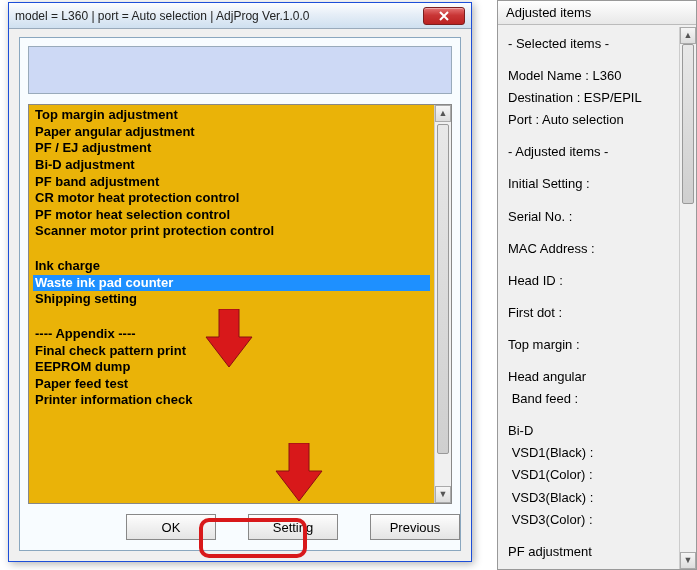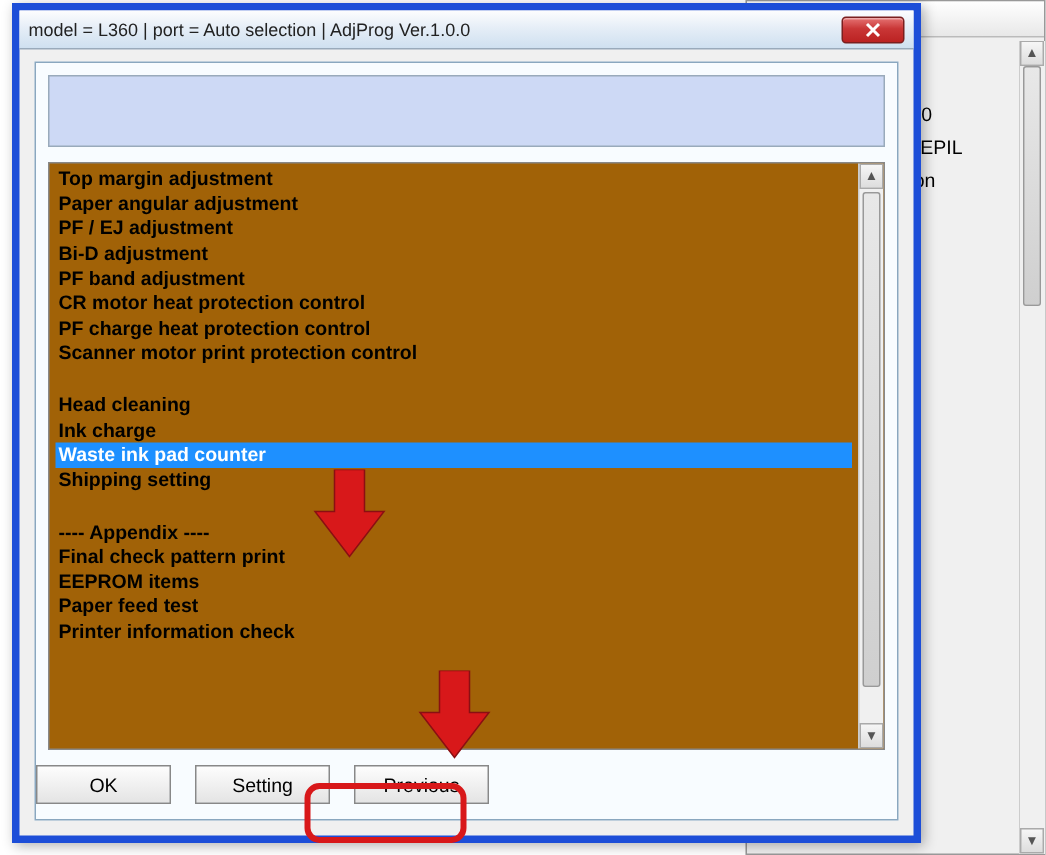--- a/index.html
+++ b/index.html
@@ -7,39 +7,39 @@
 .backwin{position:absolute;right:0;top:0;width:200px;height:570px;background:#f0f0f0;border:1px solid #999}
 .backwin .bw-title{background:linear-gradient(#fff,#e8e8e8);border-bottom:1px solid #bbb;padding:4px 8px;font-size:13px}
 .backwin .bw-body{padding:8px 10px;font-size:13px;line-height:1.7;overflow:auto;height:540px}
 .backwin .bw-body .sect{margin-bottom:10px;white-space:pre-wrap}
 .backwin .scrollbar{position:absolute;right:0;top:26px;bottom:0;width:17px;background:#f0f0f0;border-left:1px solid #ccc}
 .backwin .sb-arrow{height:17px;background:linear-gradient(#f6f6f6,#ddd);border:1px solid #aaa;text-align:center;font-size:9px;line-height:15px;color:#555}
 .backwin .sb-track{position:absolute;top:17px;bottom:17px;left:0;right:0}
 .backwin .sb-thumb{position:absolute;top:0;left:2px;right:2px;height:160px;background:linear-gradient(#e8e8e8,#cfcfcf);border:1px solid #999;border-radius:2px}
 .backwin .sb-arrow.bottom{position:absolute;bottom:0;left:0;right:0}
 
-.dialog{position:absolute;left:8px;top:2px;width:606px;height:560px;border:5px solid #1d4ed8;background:#f0f0f0;box-shadow:2px 2px 8px rgba(0,0,0,.3)}
+.dialog{position:absolute;left:8px;top:2px;width:464px;height:560px;border:1px solid #1d4ed8;background:#f0f0f0;box-shadow:2px 2px 8px rgba(0,0,0,.3)}
 .titlebar{height:26px;background:linear-gradient(#fdfdfe,#e6eef7 45%,#cfe0f0);border-bottom:1px solid #9ab;display:flex;align-items:center;padding:0 6px;position:relative}
 .titlebar .title{flex:1;color:#222;font-size:12px;white-space:nowrap;overflow:hidden}
 .closebtn{width:42px;height:18px;background:linear-gradient(#e57373,#c93636 45%,#b22);border:1px solid #7a1f1f;border-radius:3px;display:flex;align-items:center;justify-content:center;color:#fff;font-weight:bold;font-size:11px;box-shadow:inset 0 1px 0 rgba(255,255,255,.4)}
 .closebtn svg{width:10px;height:10px}
 
 .inner{position:absolute;left:10px;right:10px;top:34px;bottom:10px;border:1px solid #8aa7bf;background:#f8fcff}
 .bluebox{position:absolute;left:8px;right:8px;top:8px;height:48px;background:#cdd9f5;border:1px solid #9ab}
-.listbox{position:absolute;left:8px;right:8px;top:66px;bottom:46px;background:#a16207;border:1px solid #888;overflow:hidden}
+.listbox{position:absolute;left:8px;right:8px;top:66px;bottom:46px;background:#eab308;border:1px solid #888;overflow:hidden}
 .listinner{position:absolute;left:0;right:17px;top:0;bottom:0;overflow:hidden;padding:2px 4px;font-weight:bold;font-size:14.5px;line-height:1.28}
 .listinner .row{white-space:nowrap;padding:0 2px}
 .listinner .row.sel{background:#1e90ff;color:#fff}
 .listinner .blank{height:18px}
 .list-sb{position:absolute;right:0;top:0;bottom:0;width:17px;background:#f0f0f0;border-left:1px solid #ccc}
 .list-sb .sb-arrow{height:17px;background:linear-gradient(#f6f6f6,#ddd);border:1px solid #aaa;text-align:center;font-size:9px;line-height:15px;color:#555}
 .list-sb .sb-arrow.bottom{position:absolute;bottom:0;left:0;right:0}
 .list-sb .sb-thumb{position:absolute;top:19px;left:2px;right:2px;height:330px;background:linear-gradient(#e8e8e8,#cfcfcf);border:1px solid #999;border-radius:2px}
 
-.btnrow{position:absolute;left:0;right:0;bottom:6px;height:34px;display:flex;justify-content:flex-start;gap:16px;align-items:center}
+.btnrow{position:absolute;left:0;right:0;bottom:6px;height:34px;display:flex;justify-content:flex-end;gap:32px;align-items:center}
 .btn{width:90px;height:26px;background:linear-gradient(#fdfdfd,#e4e4e4);border:1px solid #888;font-size:13px;display:flex;align-items:center;justify-content:center;cursor:default}
 
 .annot-arrow{position:absolute;pointer-events:none}
 .annot-ring{position:absolute;border:4px solid #d8181a;border-radius:10px;pointer-events:none}
 </style>
 </head>
 <body>
 
 <div class="backwin">
   <div class="bw-title">Adjusted items</div>
@@ -87,31 +87,30 @@
   <div class="inner">
     <div class="bluebox"></div>
     <div class="listbox">
       <div class="listinner" id="listinner">
           <div class="row">Top margin adjustment</div>
           <div class="row">Paper angular adjustment</div>
           <div class="row">PF / EJ adjustment</div>
           <div class="row">Bi-D adjustment</div>
           <div class="row">PF band adjustment</div>
           <div class="row">CR motor heat protection control</div>
-          <div class="row">PF charge heat protection control</div>
+          <div class="row">PF motor heat selection control</div>
           <div class="row">Scanner motor print protection control</div>
           <div class="blank"></div>
-          <div class="row">Head cleaning</div>
           <div class="row">Ink charge</div>
           <div class="row sel">Waste ink pad counter</div>
           <div class="row">Shipping setting</div>
           <div class="blank"></div>
           <div class="row">---- Appendix ----</div>
           <div class="row">Final check pattern print</div>
-          <div class="row">EEPROM items</div>
+          <div class="row">EEPROM dump</div>
           <div class="row">Paper feed test</div>
           <div class="row">Printer information check</div>
         </div>
       <div class="list-sb">
         <div class="sb-arrow">▲</div>
         <div class="sb-thumb"></div>
         <div class="sb-arrow bottom">▼</div>
       </div>
     </div>
     <div class="btnrow">

